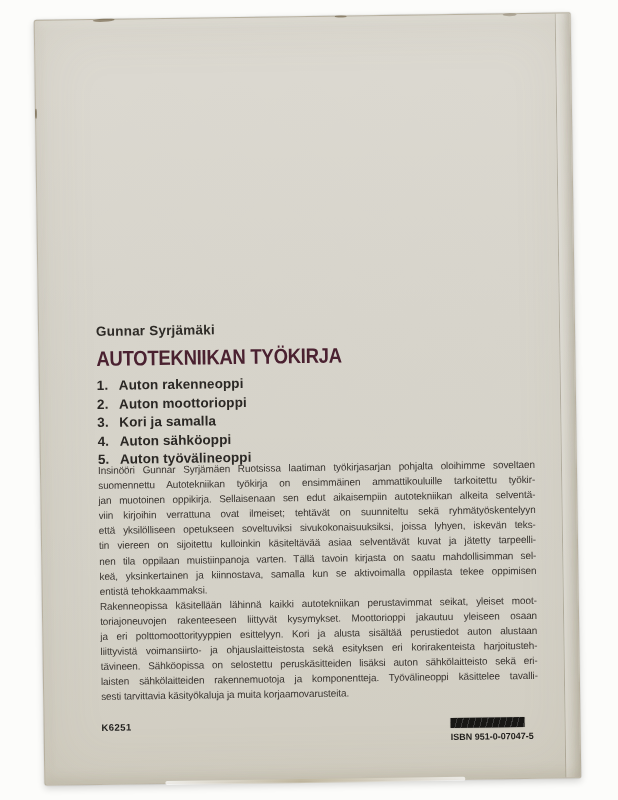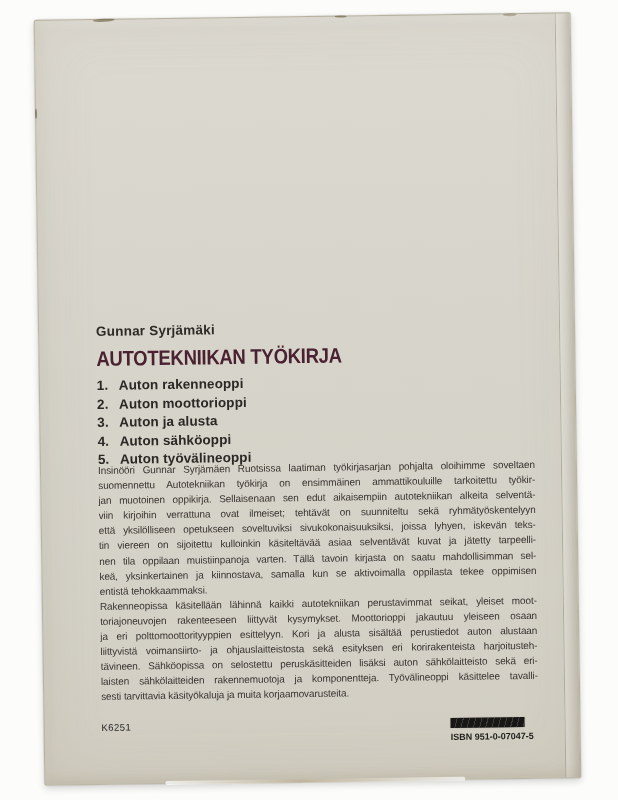--- a/index.html
+++ b/index.html
@@ -76,21 +76,21 @@
   }
   .bline {
     font-size: 10px; line-height: 15.1px; letter-spacing: -0.1px;
     text-align: justify; text-align-last: justify;
     overflow: hidden; white-space: normal; height: 15.1px;
   }
   .bline.pl { text-align: left; text-align-last: left; }
 
   .print-code {
     position: absolute; left: 57px; top: 702px;
-    font-size: 9.5px; font-weight: normal; letter-spacing: .4px; color: #1f1e1c;
+    font-size: 9.5px; font-weight: bold; letter-spacing: .4px; color: #1f1e1c;
   }
   .isbn-block { position: absolute; left: 406px; top: 703px; width: 74px; }
   .isbn-bar {
     width: 74px; height: 10px;
     background:
       repeating-linear-gradient(105deg, rgba(255,255,255,0.16) 0 1px, transparent 1px 6px),
       #181715;
     box-shadow: 0 0 1px rgba(0,0,0,0.4);
   }
   .isbn-text {
@@ -118,21 +118,21 @@
     <div class="series-row">
       <span class="series-num">1.</span>
       <span>Auton rakenneoppi</span>
     </div>
     <div class="series-row">
       <span class="series-num">2.</span>
       <span>Auton moottorioppi</span>
     </div>
     <div class="series-row">
       <span class="series-num">3.</span>
-      <span>Auton ja alusta</span>
+      <span>Kori ja samalla</span>
     </div>
     <div class="series-row">
       <span class="series-num">4.</span>
       <span>Auton sähköoppi</span>
     </div>
     <div class="series-row">
       <span class="series-num">5.</span>
       <span>Auton työvälineoppi</span>
     </div>
   </div>

